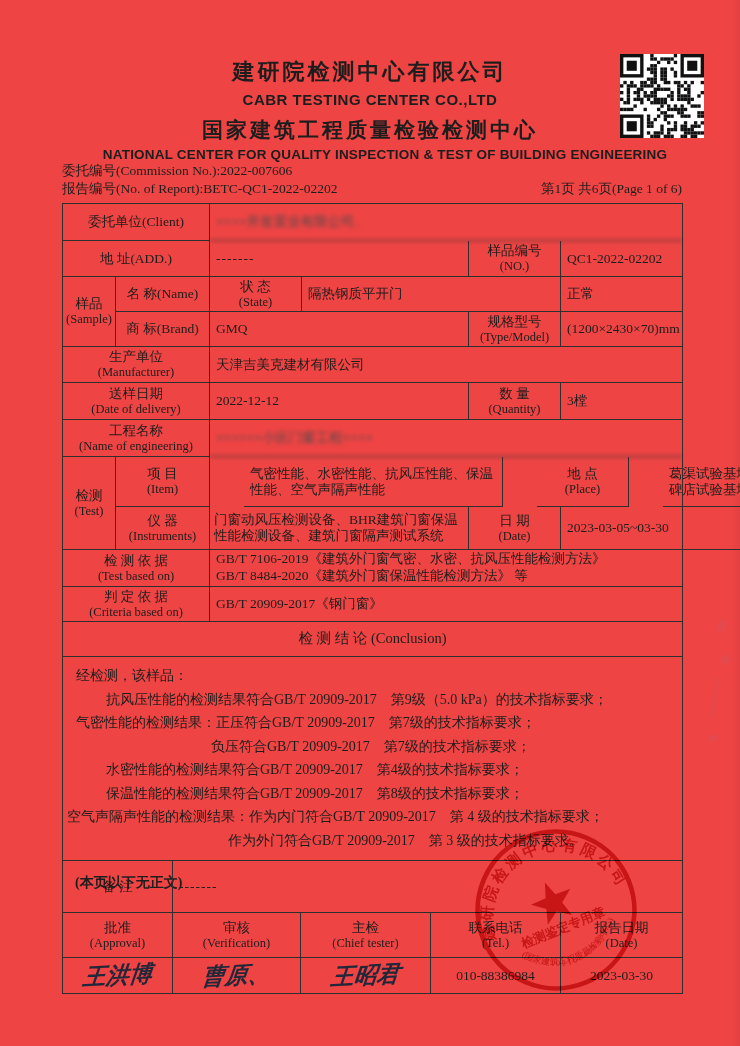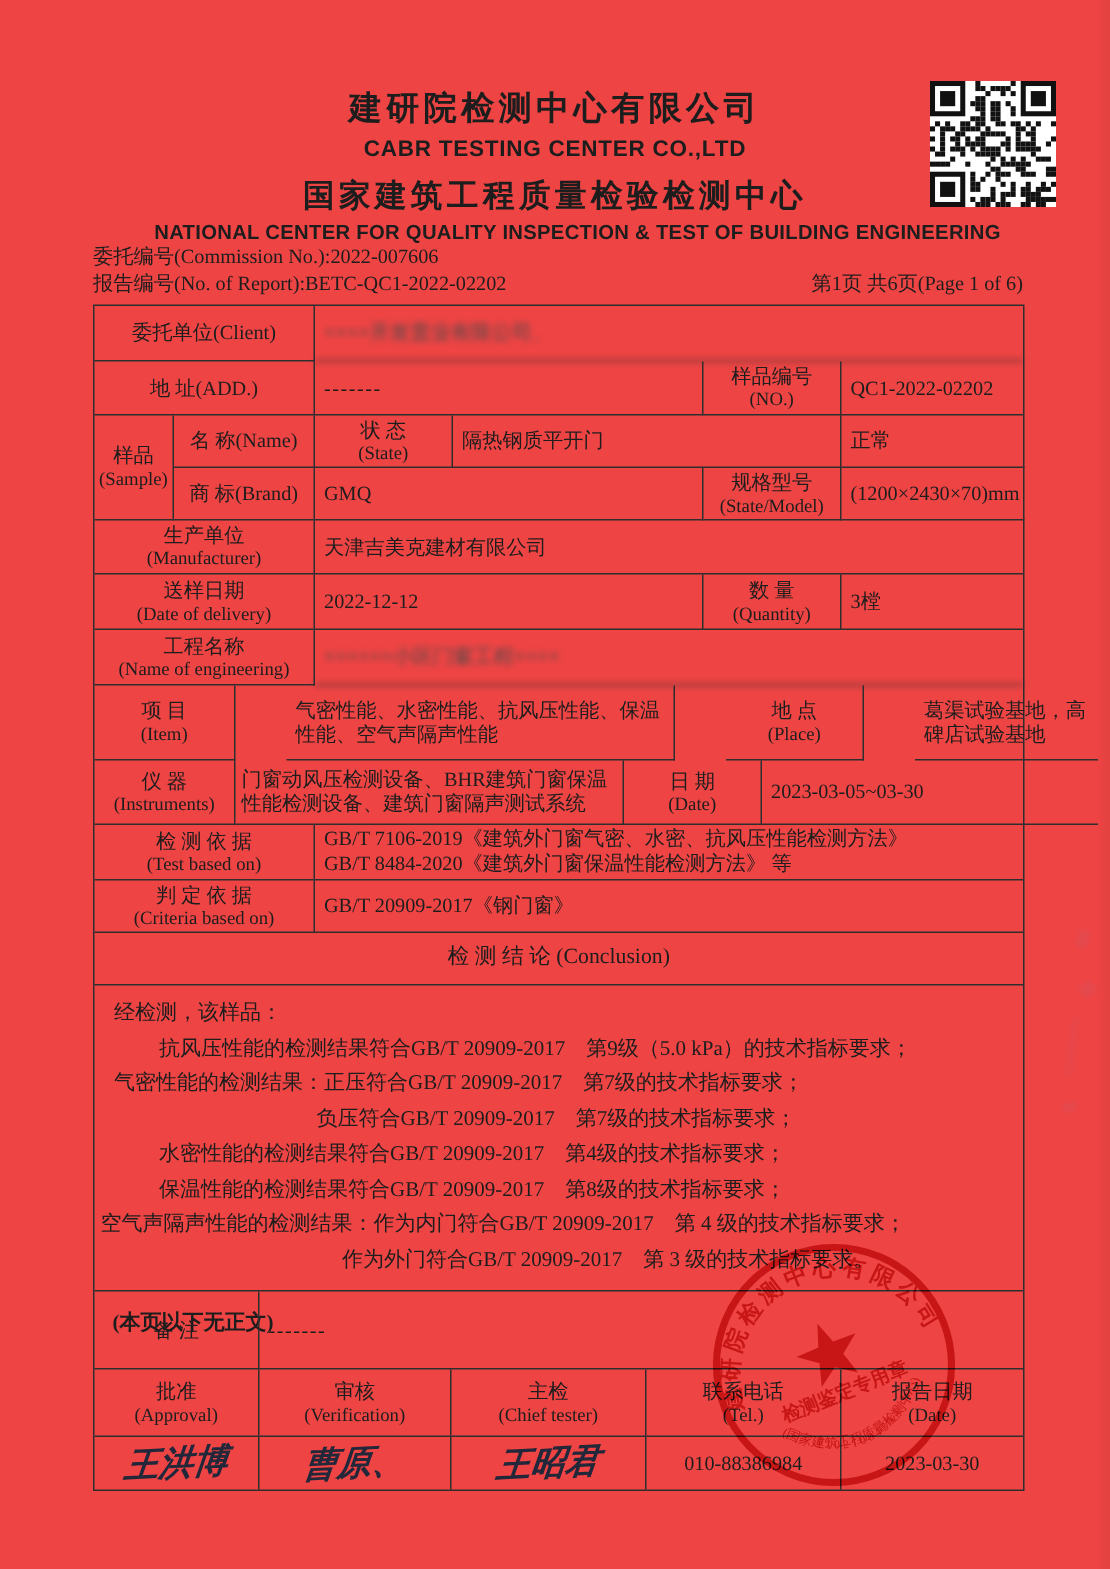--- a/index.html
+++ b/index.html
@@ -321,21 +321,21 @@
             <span class="en">(State)</span>
           </div>
           <div class="c val w259">隔热钢质平开门</div>
           <div class="c val w122 nr">正常</div>
         </div>
         <div class="trow h35">
           <div class="c w94">商 标(Brand)</div>
           <div class="c val w259">GMQ</div>
           <div class="c w92">
             <span>规格型号</span>
-            <span class="en">(State/Model)</span>
+            <span class="en">(Type/Model)</span>
           </div>
           <div class="c val w122 nr">(1200×2430×70)mm</div>
         </div>
       </div>
     </div>
 
     <div class="trow h36">
       <div class="c w147">
         <span>生产单位</span>
         <span class="en">(Manufacturer)</span>
@@ -358,20 +358,24 @@
 
     <div class="trow h37">
       <div class="c w147">
         <span>工程名称</span>
         <span class="en">(Name of engineering)</span>
       </div>
       <div class="c val nr redact" style="flex:1">××××××小区门窗工程××××</div>
     </div>
 
     <div class="trow h93">
+      <div class="c w53">
+        <span>检测</span>
+        <span class="en">(Test)</span>
+      </div>
       <div class="sub">
         <div class="trow h50">
           <div class="c w94">
             <span>项 目</span>
             <span class="en">(Item)</span>
           </div>
           <div class="c val w259">气密性能、水密性能、抗风压性能、保温性能、空气声隔声性能</div>
           <div class="c w92">
             <span>地 点</span>
             <span class="en">(Place)</span>

